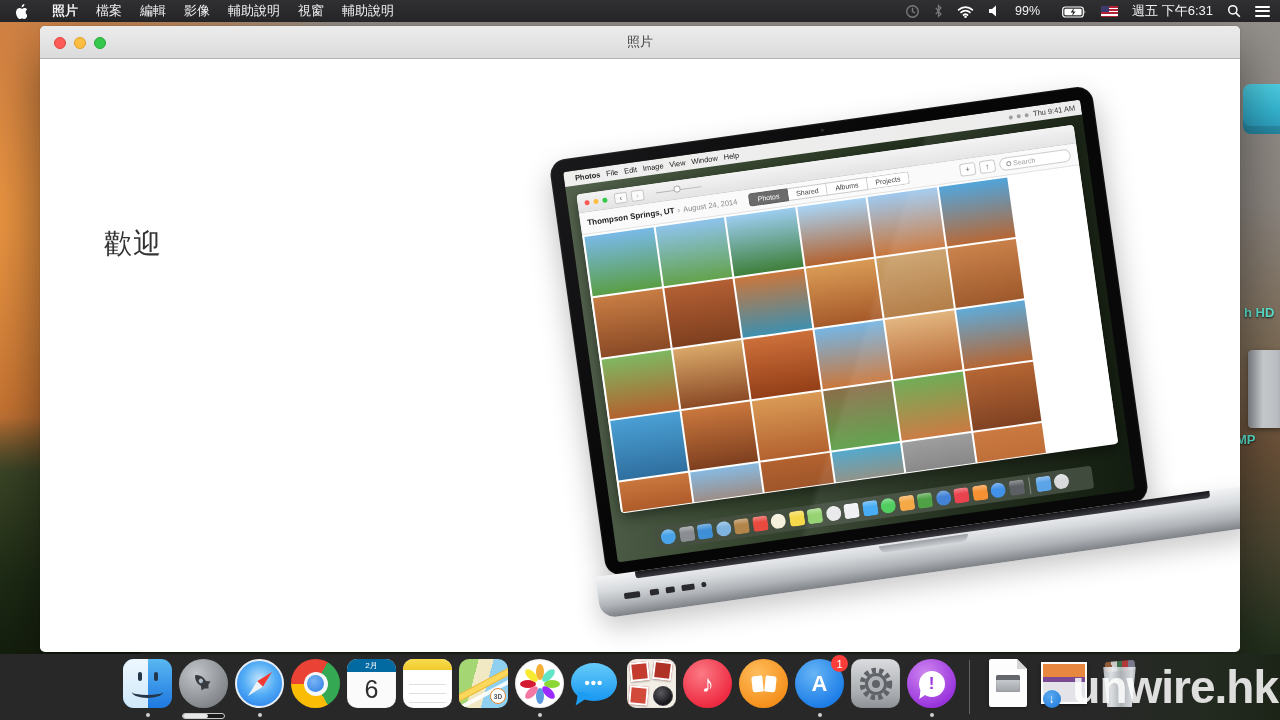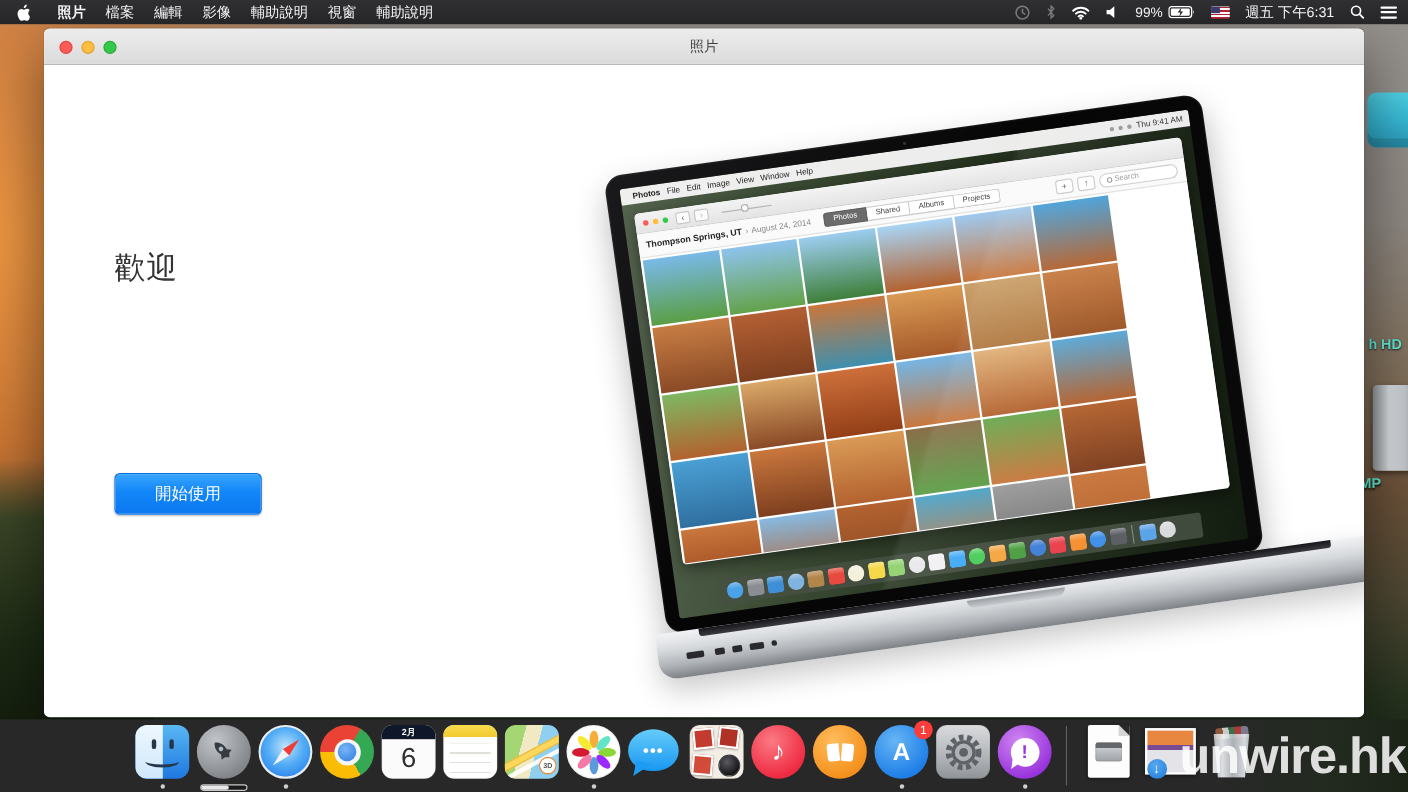--- a/index.html
+++ b/index.html
@@ -19,21 +19,21 @@
   
   .menubar { position:absolute; left:0; top:0; width:1280px; height:22px; z-index:40;
     background:linear-gradient(180deg,#303032,#252527); display:flex; align-items:center;
     color:#f2f2f4; font-size:13px; }
   .menubar .apple { margin:0 16px 0 14px; display:flex; align-items:center; }
   .mb-item { padding:0 9px; line-height:22px; }
   .mb-item.app { font-weight:bold; }
   .mb-right { margin-left:auto; display:flex; align-items:center; gap:14px; padding-right:10px; }
   .mb-right .dim { opacity:.55; }
   .st-icon { display:flex; align-items:center; }
-  .batt-wrap { display:flex; align-items:center; gap:5px; font-size:12.5px; }
+  .batt-wrap { display:flex; align-items:flex-end; gap:22px; font-size:12.5px; }
   .flag { width:17px; height:11px; position:relative; overflow:hidden; border-radius:1px;
     background:repeating-linear-gradient(180deg,#b22234 0 1.6px,#fff 1.6px 3.2px); }
   .flag:after { content:""; position:absolute; left:0; top:0; width:8px; height:6px; background:#3c3b6e; }
   .clock { font-size:13px; }
   .nc-icon span { display:block; width:15px; height:2px; background:#fff; margin:2.5px 0; border-radius:1px; }
 
   
   .hd-icon { position:absolute; left:1243px; top:84px; width:52px; height:50px; border-radius:8px; z-index:5;
     background:linear-gradient(180deg,#4fd0e4 0%,#35b5d2 55%,#2b98b6 100%); box-shadow:inset 0 -8px 0 rgba(0,0,0,.12); }
   .desk-label { position:absolute; z-index:5; color:#5eead4; font-weight:bold; font-size:13px;
@@ -152,21 +152,21 @@
   .needle { position:absolute; left:50%; top:50%; width:0; height:0; transform:translate(-50%,-50%) rotate(45deg); }
   .needle:before { content:""; position:absolute; left:-4.5px; top:-17px; border-left:4.5px solid transparent; border-right:4.5px solid transparent; border-bottom:17px solid #f33b31; }
   .needle:after { content:""; position:absolute; left:-4.5px; top:0; border-left:4.5px solid transparent; border-right:4.5px solid transparent; border-top:17px solid #f0f3f6; }
 
   .d-chrome { width:100%; height:100%; border-radius:50%; position:relative; overflow:hidden;
     background:conic-gradient(from -90deg, #ea4335 0 120deg, #34a853 120deg 240deg, #fbbc05 240deg 360deg); }
   .d-chrome .hub { position:absolute; left:50%; top:50%; transform:translate(-50%,-50%); width:24px; height:24px; border-radius:50%; background:#f5f7f8; }
   .d-chrome .hub i { position:absolute; inset:3.5px; border-radius:50%; background:radial-gradient(circle at 40% 35%,#7ab4f5,#2a7de1); display:block; }
 
   .d-cal { width:100%; height:100%; border-radius:10px; background:#fbfbfb; overflow:hidden; box-shadow:inset 0 0 1px rgba(0,0,0,.3); }
-  .cal-m { height:13px; background:#0f172a; color:#fff; font-size:8px; font-weight:bold; text-align:center; line-height:13px; }
+  .cal-m { height:13px; background:#0369a1; color:#fff; font-size:8px; font-weight:normal; text-align:center; line-height:13px; }
   .cal-d { text-align:center; font-size:25px; color:#2f2f2f; line-height:34px; font-weight:300; }
 
   .d-notes { width:100%; height:100%; border-radius:10px; background:#fff; overflow:hidden; position:relative; box-shadow:inset 0 0 1px rgba(0,0,0,.3); }
   .d-notes .top { height:11px; background:linear-gradient(180deg,#f7dc4e,#f2ca2e); }
   .d-notes .lines { position:absolute; left:6px; right:6px; top:17px; bottom:5px;
     background:repeating-linear-gradient(180deg, transparent 0 8px, #e0e0da 8px 9px); }
 
   .d-maps { width:100%; height:100%; border-radius:10px; overflow:hidden; position:relative;
     background:linear-gradient(105deg,#a4d674 0 32%,#f0e9c4 32% 56%,#8fd0f0 56% 100%); }
   .d-maps .road { position:absolute; left:-6px; top:20px; width:70px; height:7px; background:#fbd75c; transform:rotate(-28deg); border:1px solid #e8b93a; }
@@ -319,21 +319,20 @@
       <div class="lights">
         <span class="light red"></span>
         <span class="light yellow"></span>
         <span class="light green"></span>
       </div>
       <span class="title">照片</span>
     </div>
 
     <div class="win-content">
       <div class="welcome-heading">歡迎</div>
-      <div class="cta-btn">開始使用</div>
 
       <div class="laptop">
         <div class="mb-screen">
           <span class="cam-dot"></span>
           <div class="mb-display">
 
             <div class="mini-menubar">
               <span class="mm-apple"></span>
               <span class="mm" style="font-weight:bold">Photos</span>
               <span class="mm">File</span>

